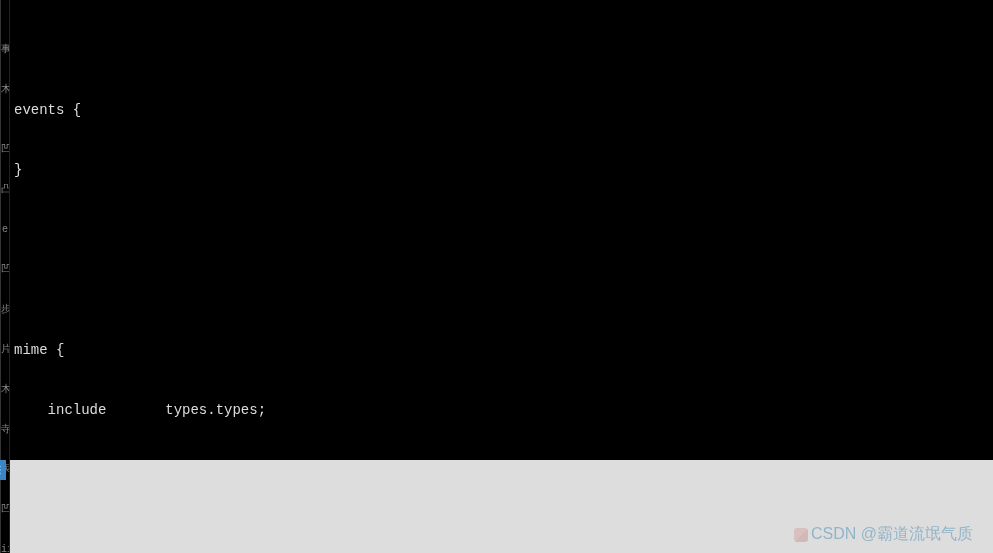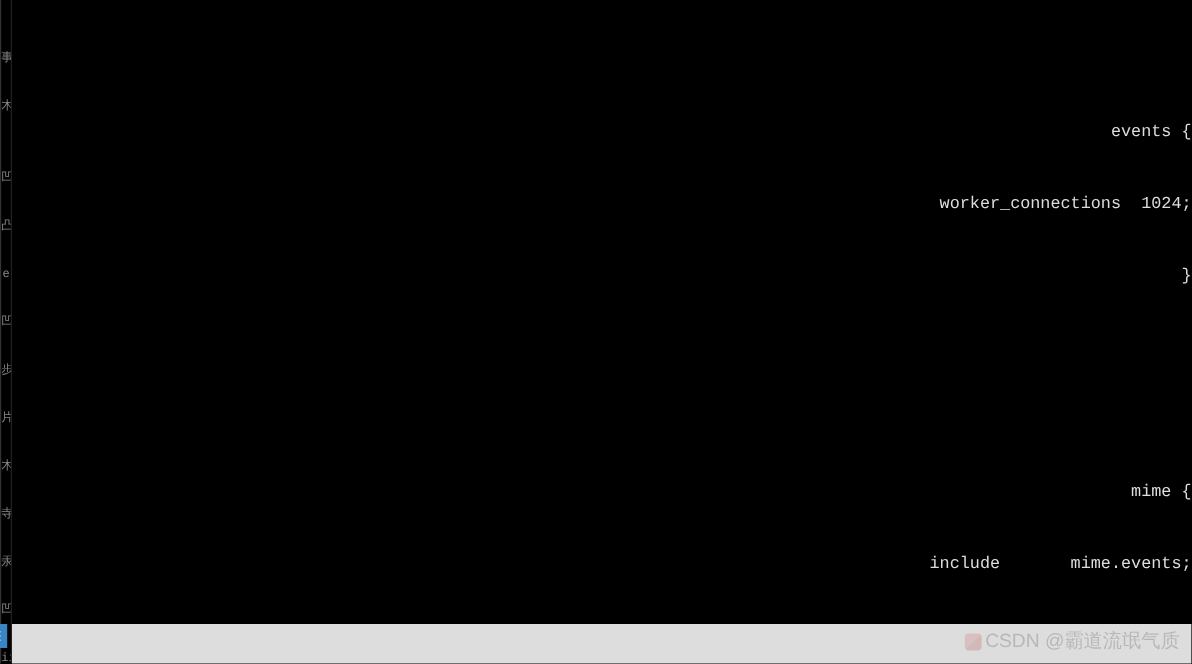--- a/index.html
+++ b/index.html
@@ -35,21 +35,20 @@
     .left-margin div {
       height: 20px;
       text-align: center;
     }
     .code-area {
       flex: 1;
       padding: 0;
       line-height: 20px;
       white-space: pre;
       position: relative;
-      text-align: right;
     }
     .line {
       height: 20px;
       padding-left: 4px;
       font-family: "Consolas", "Courier New", monospace;
     }
     .highlighted-block {
       background: #ddd;
       color: #000;
       position: relative;
@@ -65,22 +64,22 @@
       align-items: center;
       justify-content: center;
     }
     .bookmark svg {
       width: 14px;
       height: 14px;
     }
     .watermark {
       position: absolute;
       bottom: 8px;
-      right: 10px;
-      color: #737373;
+      right: 20px;
+      color: #0369a1;
       opacity: 0.35;
       font-size: 16px;
       font-family: "Microsoft YaHei", sans-serif;
       padding-left: 41px;
     }
     .wm-logo {
       width: 14px;
       height: 14px;
       display: inline-block;
       vertical-align: middle;
@@ -120,26 +119,25 @@
       <div></div>
       <div>汞</div>
       <div></div>
       <div>凹</div>
       <div></div>
       <div>ii</div>
     </div>
   <div class="code-area">
     <div class="line"></div>
     <div class="line">events {</div>
-    <div class="line">    worker_connections  1024;</div>
     <div class="line">}</div>
     <div class="line"></div>
     <div class="line"></div>
     <div class="line">mime {</div>
-    <div class="line">    include       mime.events;</div>
+    <div class="line">    include       types.types;</div>
     <div class="highlighted-block">
       <div class="bookmark">
         <svg viewBox="0 0 16 16" fill="none" stroke="#fff" stroke-width="1.5">
           <line x1="3" y1="4" x2="13" y2="4"></line>
           <line x1="3" y1="8" x2="13" y2="8"></line>
           <line x1="3" y1="12" x2="13" y2="12"></line>
         </svg>
       </div>
       
       

